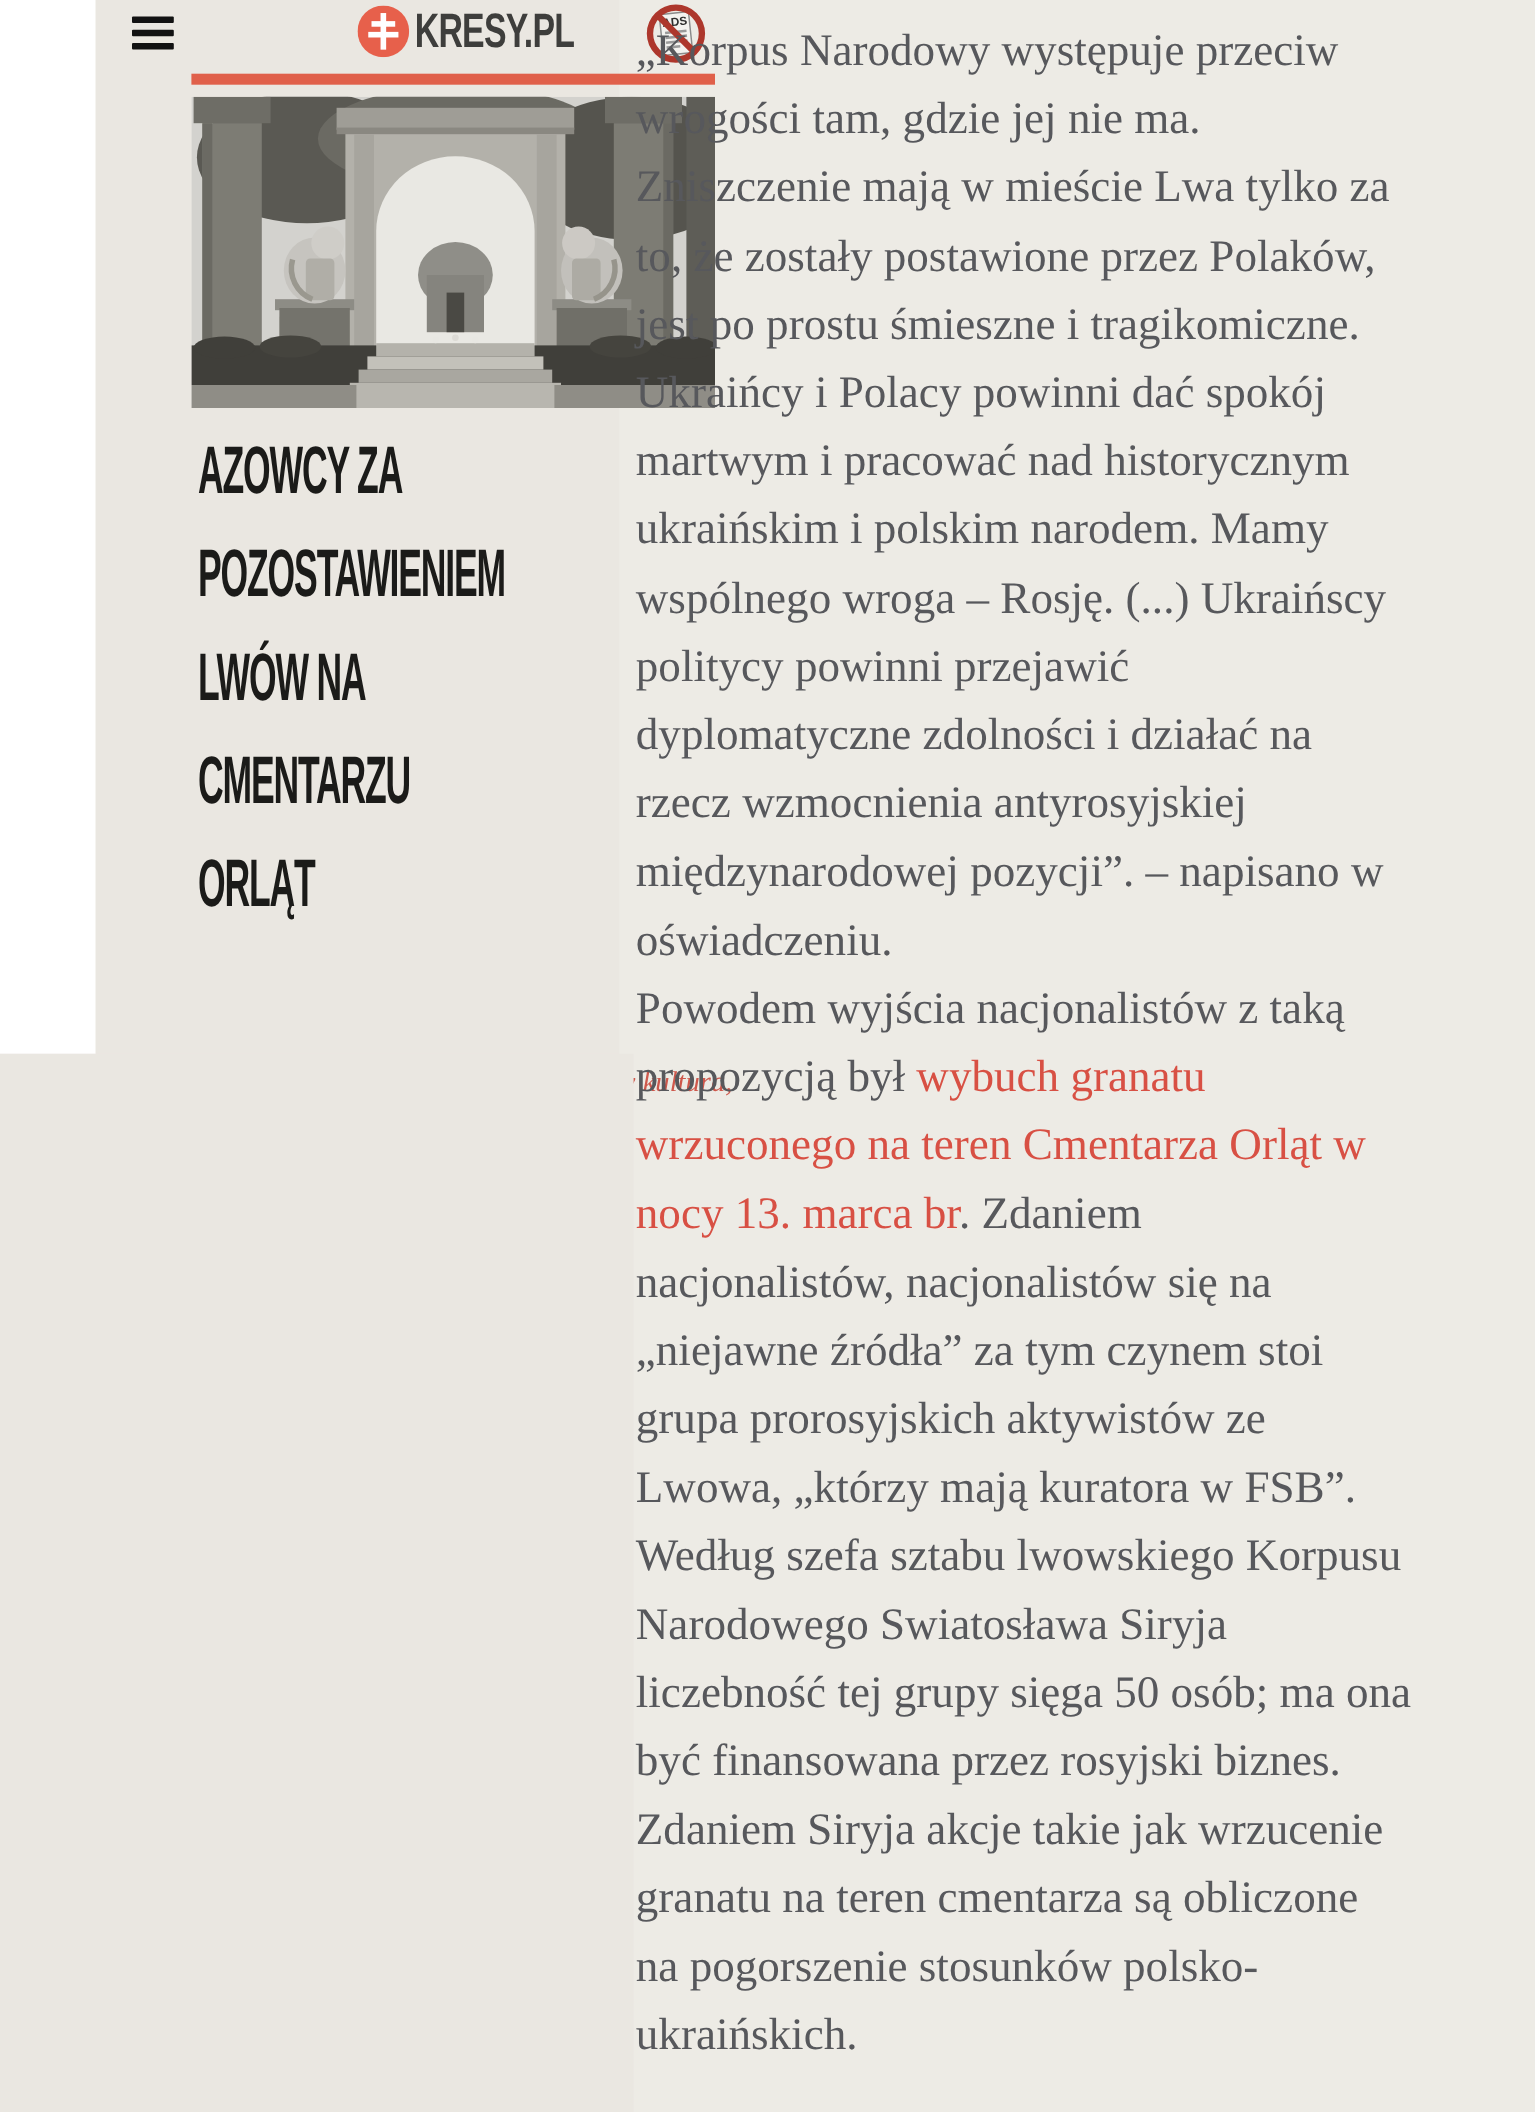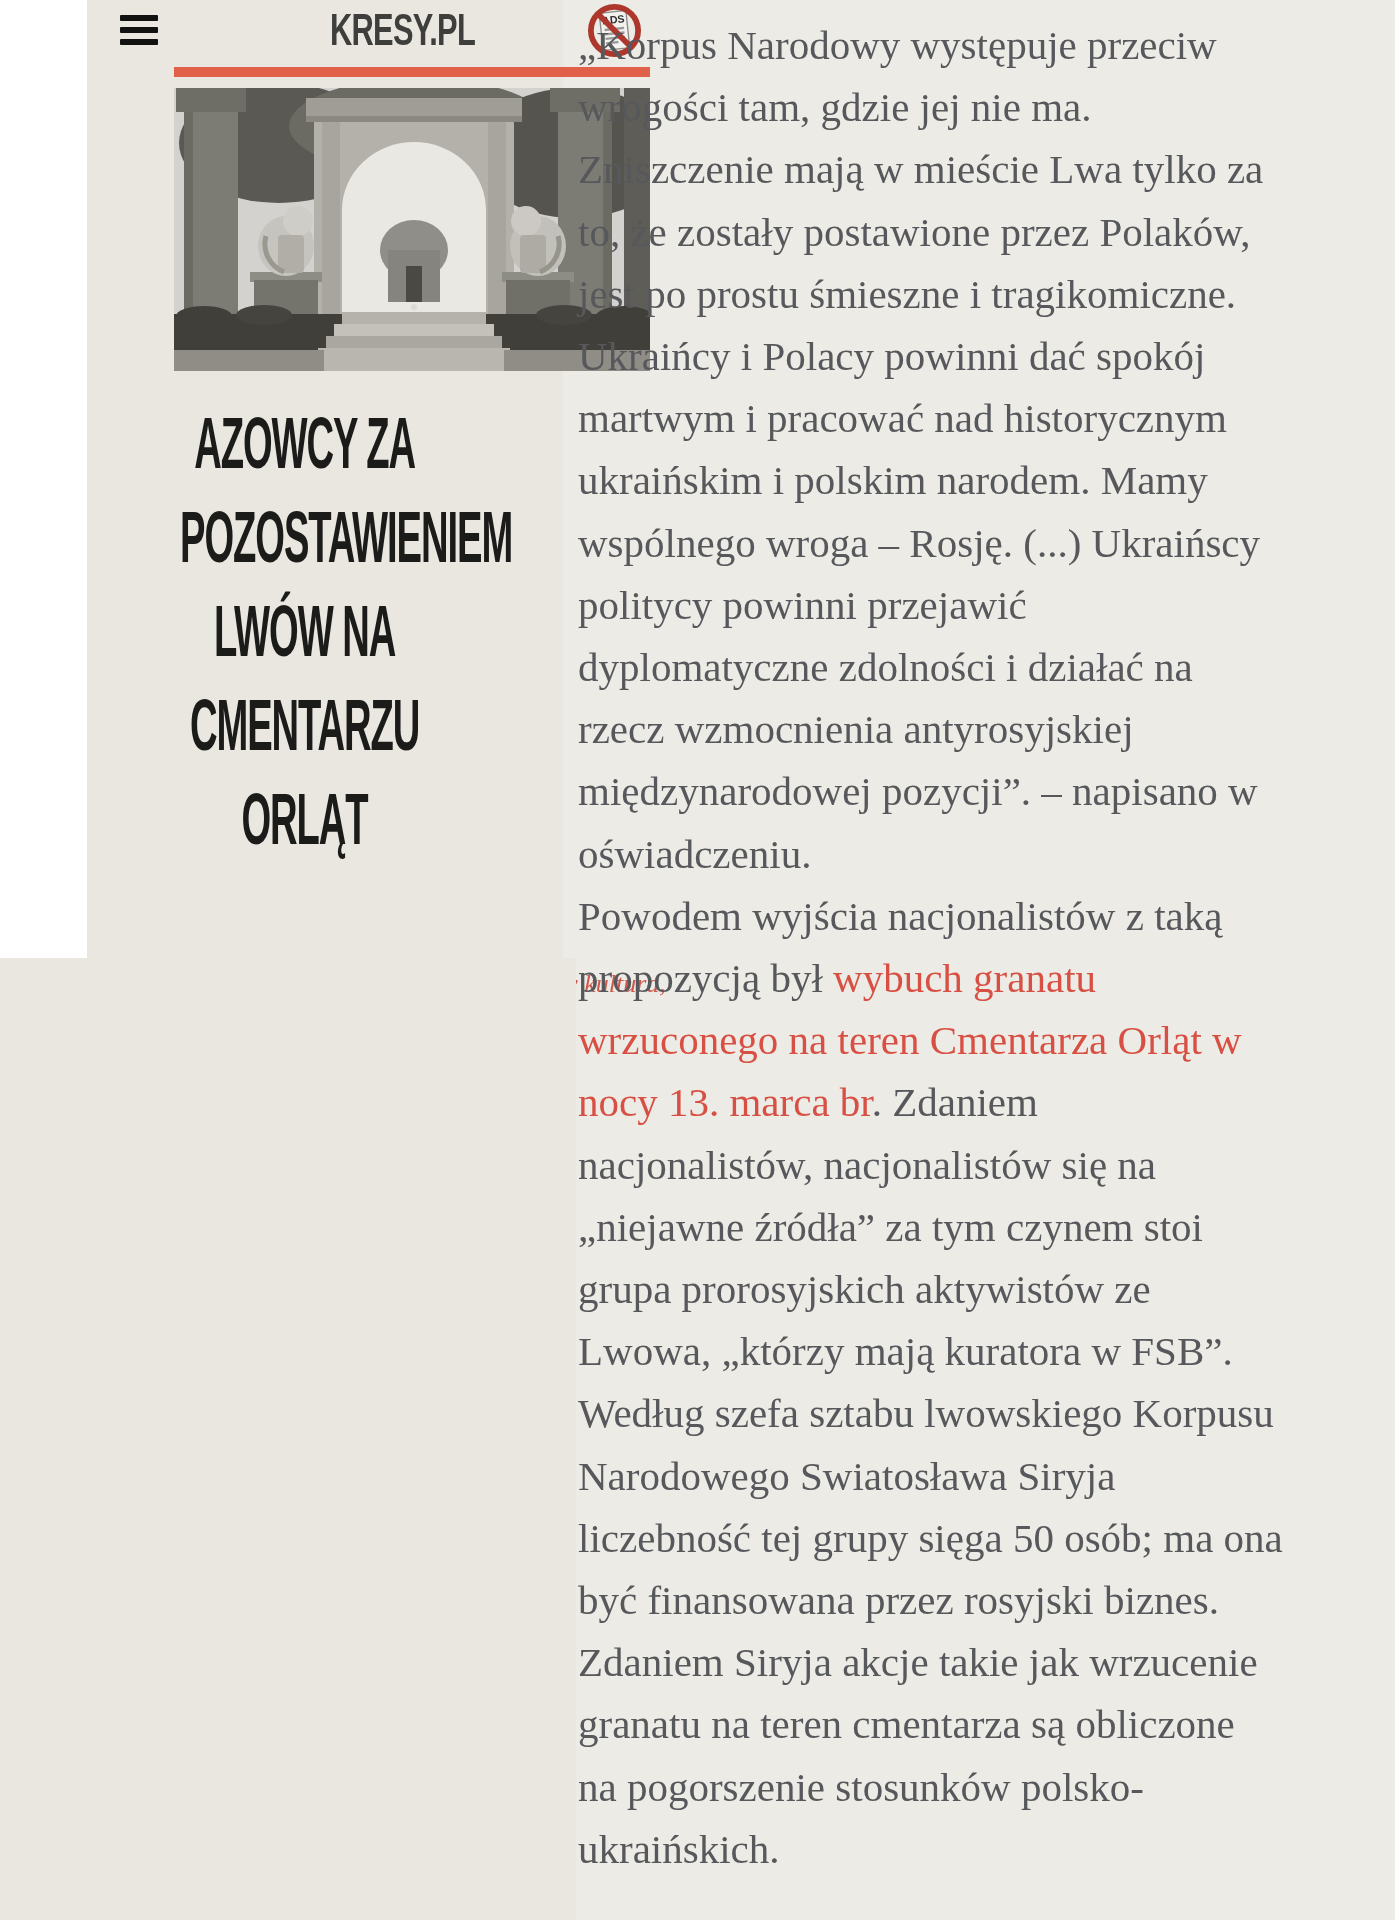--- a/index.html
+++ b/index.html
@@ -16,40 +16,40 @@
   .card1{left:87px;top:0;width:476px;height:958px;}
   .card2{left:0;top:958px;width:576px;height:962px;}
 
   
   .burger{position:absolute;display:flex;flex-direction:column;justify-content:space-between;cursor:pointer;}
   .burger i{display:block;background:#121212;border-radius:1px;}
   .burger1{left:33px;top:15px;width:38px;height:30px;}
   .burger1 i{height:6px;}
 
   .logo-row{position:absolute;display:flex;align-items:center;}
-  .logo-row1{left:238px;top:5px;height:47px;flex-direction:column;}
+  .logo-row1{left:238px;top:5px;height:47px;}
   .logo-badge{display:block;}
   .logo-badge1{width:47px;height:47px;}
   .logo-text{
     font-family:"Liberation Sans","DejaVu Sans",sans-serif;font-weight:bold;
     color:#3e3e3c;transform-origin:0 50%;white-space:nowrap;letter-spacing:-1px;
   }
   .logo-text1{font-size:44px;transform:scaleX(.70);margin-left:5px;}
 
   .adsicon{position:absolute;display:block;}
   .adsicon1{left:499px;top:2px;width:57px;height:57px;}
 
   .redline{position:absolute;background:#e0604a;}
   .redline1{left:87px;top:67px;width:476px;height:10px;}
 
   .photo{position:absolute;left:87px;top:88px;width:476px;height:283px;display:block;}
 
   .headline{position:absolute;margin:0;padding:0;font-family:"Liberation Sans","DejaVu Sans",sans-serif;font-weight:bold;color:#1b1b19;}
   .hl-line{white-space:nowrap;transform-origin:0 50%;letter-spacing:-2px;}
-  .headline1{left:93px;top:396px;width:470px;font-size:72px;line-height:94px;text-align:center;}
+  .headline1{left:93px;top:380px;width:470px;font-size:61px;line-height:94px;}
   .headline1 .hl-line{transform:scaleX(.53);}
 
   .meta{position:absolute;font-style:italic;color:#ce584c;}
   .meta-line{white-space:nowrap;}
   .meta1{left:92px;top:966px;font-size:26px;line-height:36px;}
 
   .body-col{position:absolute;left:578px;top:14px;width:790px;font-size:41px;line-height:62.2px;color:#57585c;}
   .body-line{white-space:nowrap;}
   .body-line .link{color:#d85044;cursor:pointer;}
 </style>

